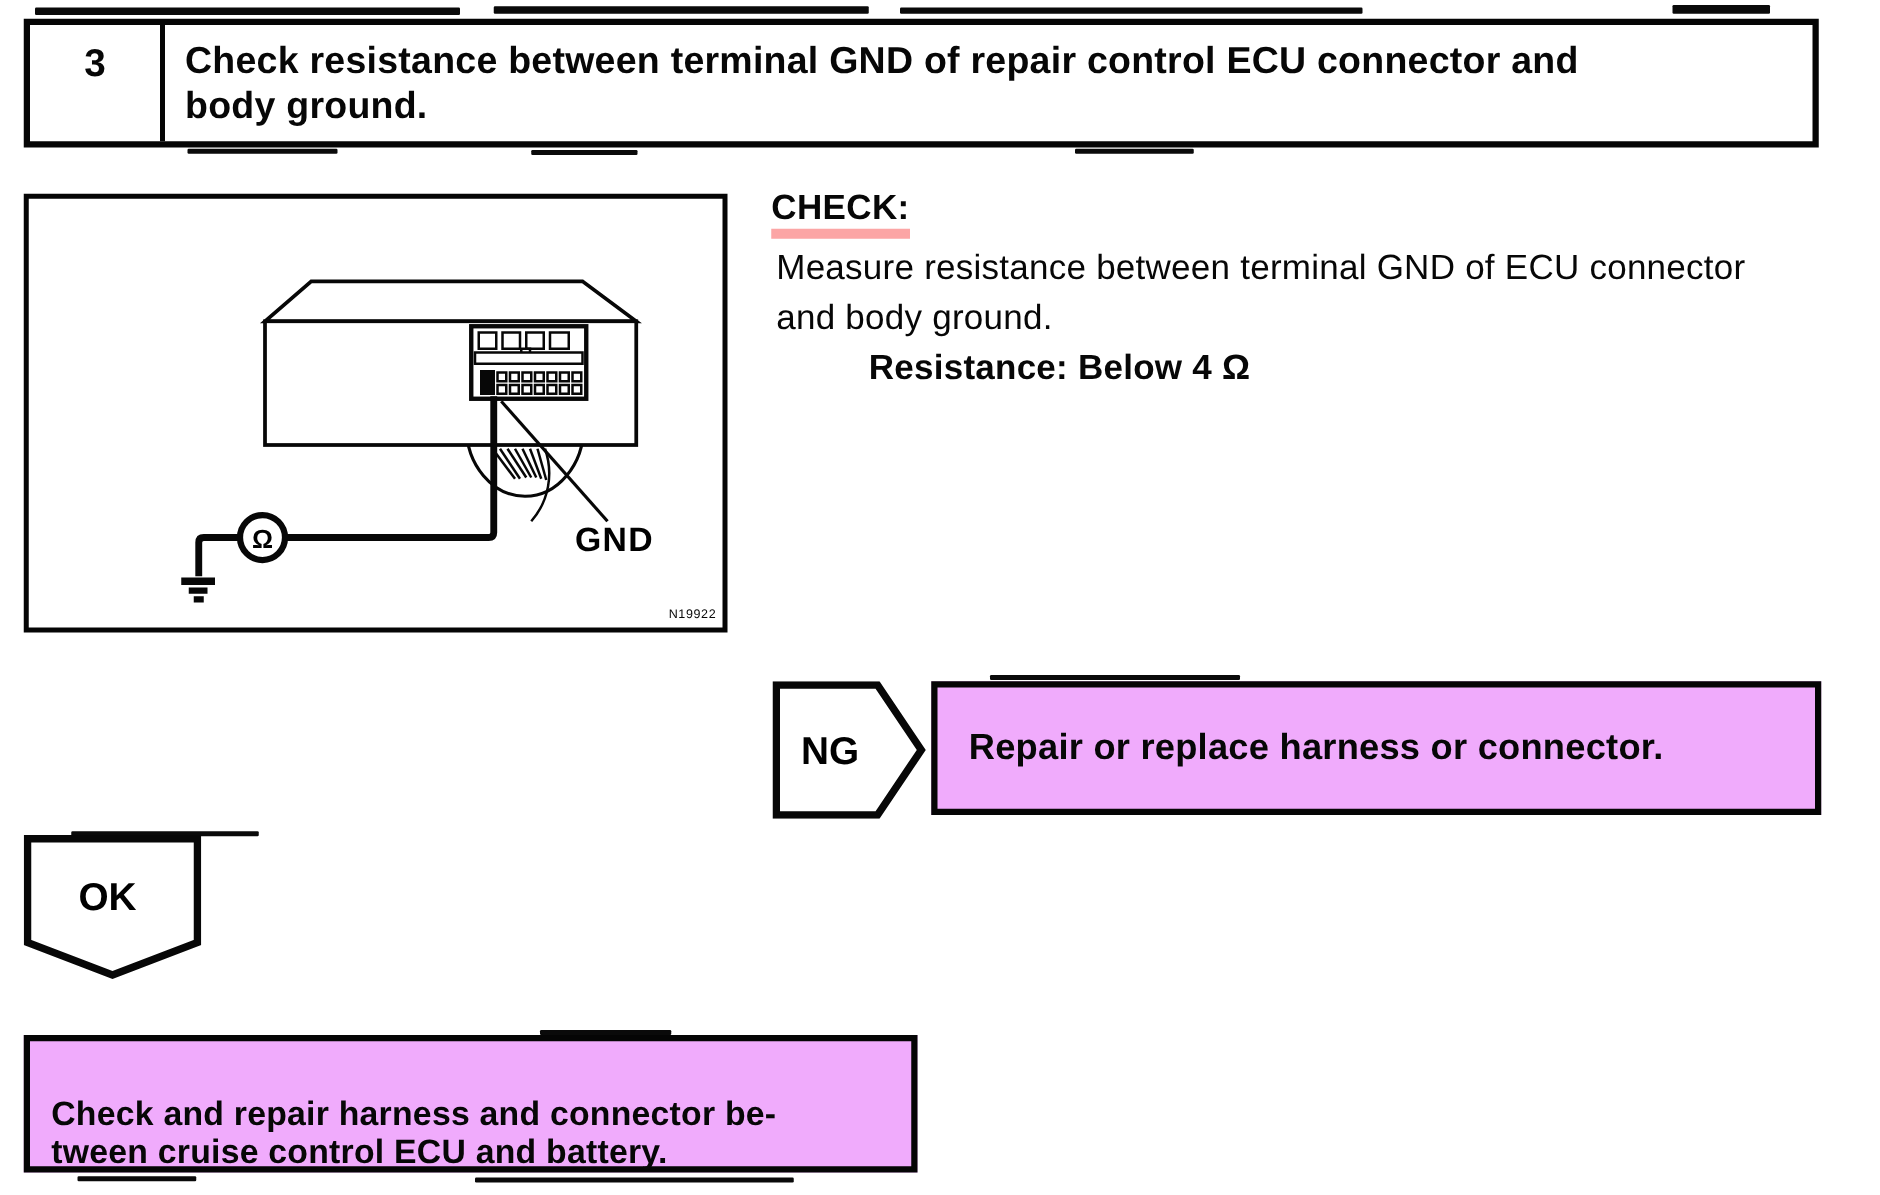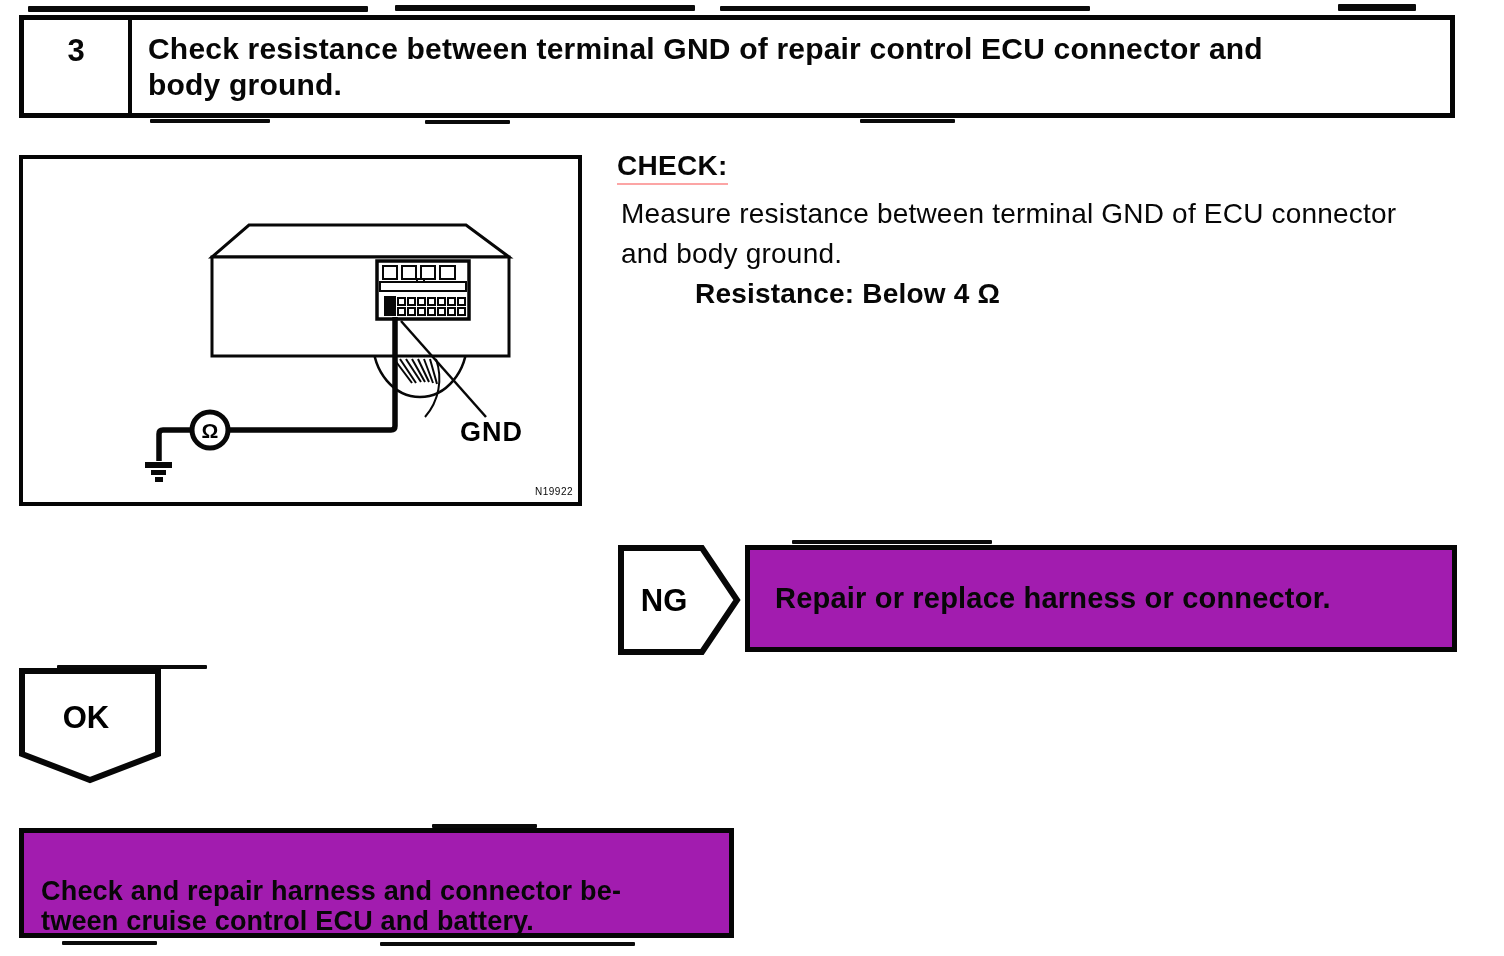--- a/index.html
+++ b/index.html
@@ -36,36 +36,36 @@
   .fig-num{
     position:absolute;right:5px;bottom:5px;
     font-size:10px;font-weight:normal;letter-spacing:0.5px;
   }
 
   
   .check-block{left:617px;top:150px;width:864px;}
   .hd{height:40px;}
   .hd span{
     font-size:28px;font-weight:bold;letter-spacing:0.3px;
-    border-bottom:2px solid #fca5a5;padding-bottom:1px;display:inline-block;
+    border-bottom:8px solid #fca5a5;padding-bottom:1px;display:inline-block;
   }
   .body-text{
     margin:4px;font-size:28px;line-height:40px;white-space:pre-line;letter-spacing:0.2px;
   }
   .spec-text{
     margin:4px 0 0 78px;font-size:28px;font-weight:bold;letter-spacing:0.2px;
   }
 
   
   .pent-ng{left:618px;top:545px;width:123px;height:100px;}
   .pent-ok{left:19px;top:668px;width:136px;height:116px;}
   .pent-label{font:bold 31px "Liberation Sans",sans-serif;}
 
   .action-box{
-    border:5px solid #050505;background:#a21caf;font-weight:bold;
+    border:5px solid #050505;background:#f0abfc;font-weight:bold;
   }
   .ng-box{
     left:745px;top:545px;width:712px;height:107px;
     display:flex;align-items:center;padding-left:25px;
     font-size:29px;letter-spacing:0.2px;
   }
   .result-box{
     left:19px;top:828px;width:715px;height:110px;
     padding:13px 20px 0 17px;font-size:27px;line-height:30px;
     white-space:pre-line;letter-spacing:0.2px;

